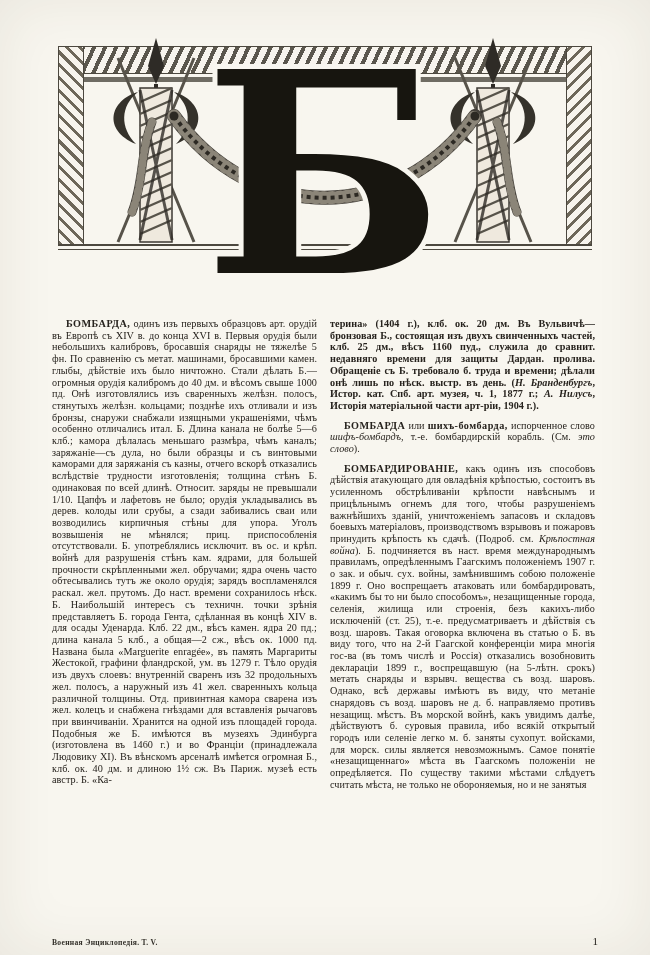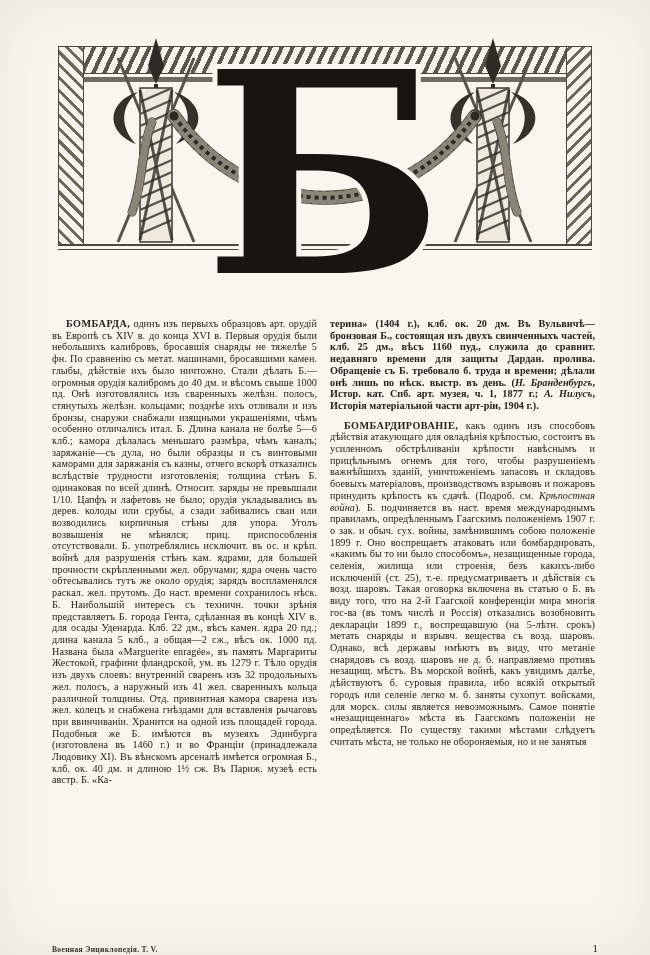--- a/index.html
+++ b/index.html
@@ -59,21 +59,21 @@
     letter-spacing: 0.05px;
   }
   .indent { text-indent: 14px; }
   .cont   { text-indent: 0; font-weight: bold; }
   .gap    { margin-top: 8px; }
   .entry b { font-weight: bold; letter-spacing: .45px; }
   .entry i { font-style: italic; }
 
   
   .pagefoot {
-    position: absolute; left: 52px; right: 52px; bottom: 1px;
+    position: absolute; left: 52px; right: 52px; bottom: 8px;
     display: flex; justify-content: space-between; align-items: baseline;
   }
   .imprint { font-size: 7.6px; font-weight: bold; letter-spacing: .3px; color: #33302a; }
   .pagenum { font-size: 11px; color: #26221d; }
 </style>
 </head>
 <body>
 
 <div class="page">
 
@@ -126,20 +126,21 @@
 
   <main class="columns">
 
     <section class="col">
       <p class="entry indent"><b>БОМБАРДА,</b><span> одинъ изъ первыхъ образцовъ арт. орудій въ Европѣ съ XIV в. до конца XVI в. Первыя орудія были небольшихъ калибровъ, бросавшія снаряды не тяжелѣе 5 фн. По сравненію съ метат. машинами, бросавшими камен. глыбы, дѣйствіе ихъ было ничтожно. Стали дѣлать Б.—огромныя орудія калибромъ до 40 дм. и вѣсомъ свыше 1000 пд. Онѣ изготовлялись изъ сваренныхъ желѣзн. полосъ, стянутыхъ желѣзн. кольцами; позднѣе ихъ отливали и изъ бронзы, снаружи снабжали изящными украшеніями, чѣмъ особенно отличались итал. Б. Длина канала не болѣе 5—6 клб.; камора дѣлалась меньшаго размѣра, чѣмъ каналъ; заряжаніе—съ дула, но были образцы и съ винтовыми каморами для заряжанія съ казны, отчего вскорѣ отказались вслѣдствіе трудности изготовленія; толщина стѣнъ Б. одинаковая по всей длинѣ. Относит. заряды не превышали 1/10. Цапфъ и лафетовъ не было; орудія укладывались въ дерев. колоды или срубы, а сзади забивались сваи или возводились кирпичныя стѣны для упора. Уголъ возвышенія не мѣнялся; приц. приспособленія отсутствовали. Б. употреблялись исключит. въ ос. и крѣп. войнѣ для разрушенія стѣнъ кам. ядрами, для большей прочности скрѣпленными жел. обручами; ядра очень часто обтесывались тутъ же около орудія; зарядъ воспламенялся раскал. жел. прутомъ. До наст. времени сохранилось нѣск. Б. Наибольшій интересъ съ техничн. точки зрѣнія представляетъ Б. города Гента, сдѣланная въ концѣ XIV в. для осады Уденарда. Клб. 22 дм., вѣсъ камен. ядра 20 пд.; длина канала 5 клб., а общая—2 сж., вѣсъ ок. 1000 пд. Названа была «Marguerite enragée», въ память Маргариты Жестокой, графини фландрской, ум. въ 1279 г. Тѣло орудія изъ двухъ слоевъ: внутренній сваренъ изъ 32 продольныхъ жел. полосъ, а наружный изъ 41 жел. сваренныхъ кольца различной толщины. Отд. привинтная камора сварена изъ жел. колецъ и снабжена гнѣздами для вставленія рычаговъ при ввинчиваніи. Хранится на одной изъ площадей города. Подобныя же Б. имѣются въ музеяхъ Эдинбурга (изготовлена въ 1460 г.) и во Франціи (принадлежала Людовику XI). Въ вѣнскомъ арсеналѣ имѣется огромная Б., клб. ок. 40 дм. и длиною 1½ сж. Въ Париж. музеѣ есть австр. Б. «Ка-</span></p>
     </section>
 
     <section class="col">
       <p class="entry cont"><span>терина» (1404 г.), клб. ок. 20 дм. Въ Вульвичѣ—бронзовая Б., состоящая изъ двухъ свинченныхъ частей, клб. 25 дм., вѣсъ 1160 пуд., служила до сравнит. недавняго времени для защиты Дардан. пролива. Обращеніе съ Б. требовало б. труда и времени; дѣлали онѣ лишь по нѣск. выстр. въ день. (</span><i>Н. Бранденбургъ</i><span>, Истор. кат. Спб. арт. музея, ч. 1, 1877 г.; </span><i>А. Нилусъ</i><span>, Исторія матеріальной части арт-ріи, 1904 г.).</span></p>
 
+      <p class="entry indent gap"><b>БОМБАРДА</b><span> или </span><b>шихъ-бомбарда,</b><span> испорченное слово </span><i>шифъ-бомбардъ</i><span>, т.-е. бомбардирскій корабль. (См. </span><i>это слово</i><span>).</span></p>
 
       <p class="entry indent gap"><b>БОМБАРДИРОВАНІЕ,</b><span> какъ одинъ изъ способовъ дѣйствія атакующаго для овладѣнія крѣпостью, состоитъ въ усиленномъ обстрѣливаніи крѣпости навѣснымъ и прицѣльнымъ огнемъ для того, чтобы разрушеніемъ важнѣйшихъ зданій, уничтоженіемъ запасовъ и складовъ боевыхъ матеріаловъ, производствомъ взрывовъ и пожаровъ принудить крѣпость къ сдачѣ. (Подроб. см. </span><i>Крѣпостная война</i><span>). Б. подчиняется въ наст. время международнымъ правиламъ, опредѣленнымъ Гаагскимъ положеніемъ 1907 г. о зак. и обыч. сух. войны, замѣнившимъ собою положеніе 1899 г. Оно воспрещаетъ атаковать или бомбардировать, «какимъ бы то ни было способомъ», незащищенные города, селенія, жилища или строенія, безъ какихъ-либо исключеній (ст. 25), т.-е. предусматриваетъ и дѣйствія съ возд. шаровъ. Такая оговорка включена въ статью о Б. въ виду того, что на 2-й Гаагской конференціи мира многія гос-ва (въ томъ числѣ и Россія) отказались возобновить деклараціи 1899 г., воспрещавшую (на 5-лѣтн. срокъ) метать снаряды и взрывч. вещества съ возд. шаровъ. Однако, всѣ державы имѣютъ въ виду, что метаніе снарядовъ съ возд. шаровъ не д. б. направляемо противъ незащищ. мѣстъ. Въ морской войнѣ, какъ увидимъ далѣе, дѣйствуютъ б. суровыя правила, ибо всякій открытый городъ или селеніе легко м. б. заняты сухопут. войсками, для морск. силы является невозможнымъ. Самое понятіе «незащищеннаго» мѣста въ Гаагскомъ положеніи не опредѣляется. По существу такими мѣстами слѣдуетъ считать мѣста, не только не обороняемыя, но и не занятыя</span></p>
     </section>
 
   </main>
 
   <footer class="pagefoot">
     <span class="imprint">Военная Энциклопедія. Т. V.</span>
     <span class="pagenum">1</span>
   </footer>

